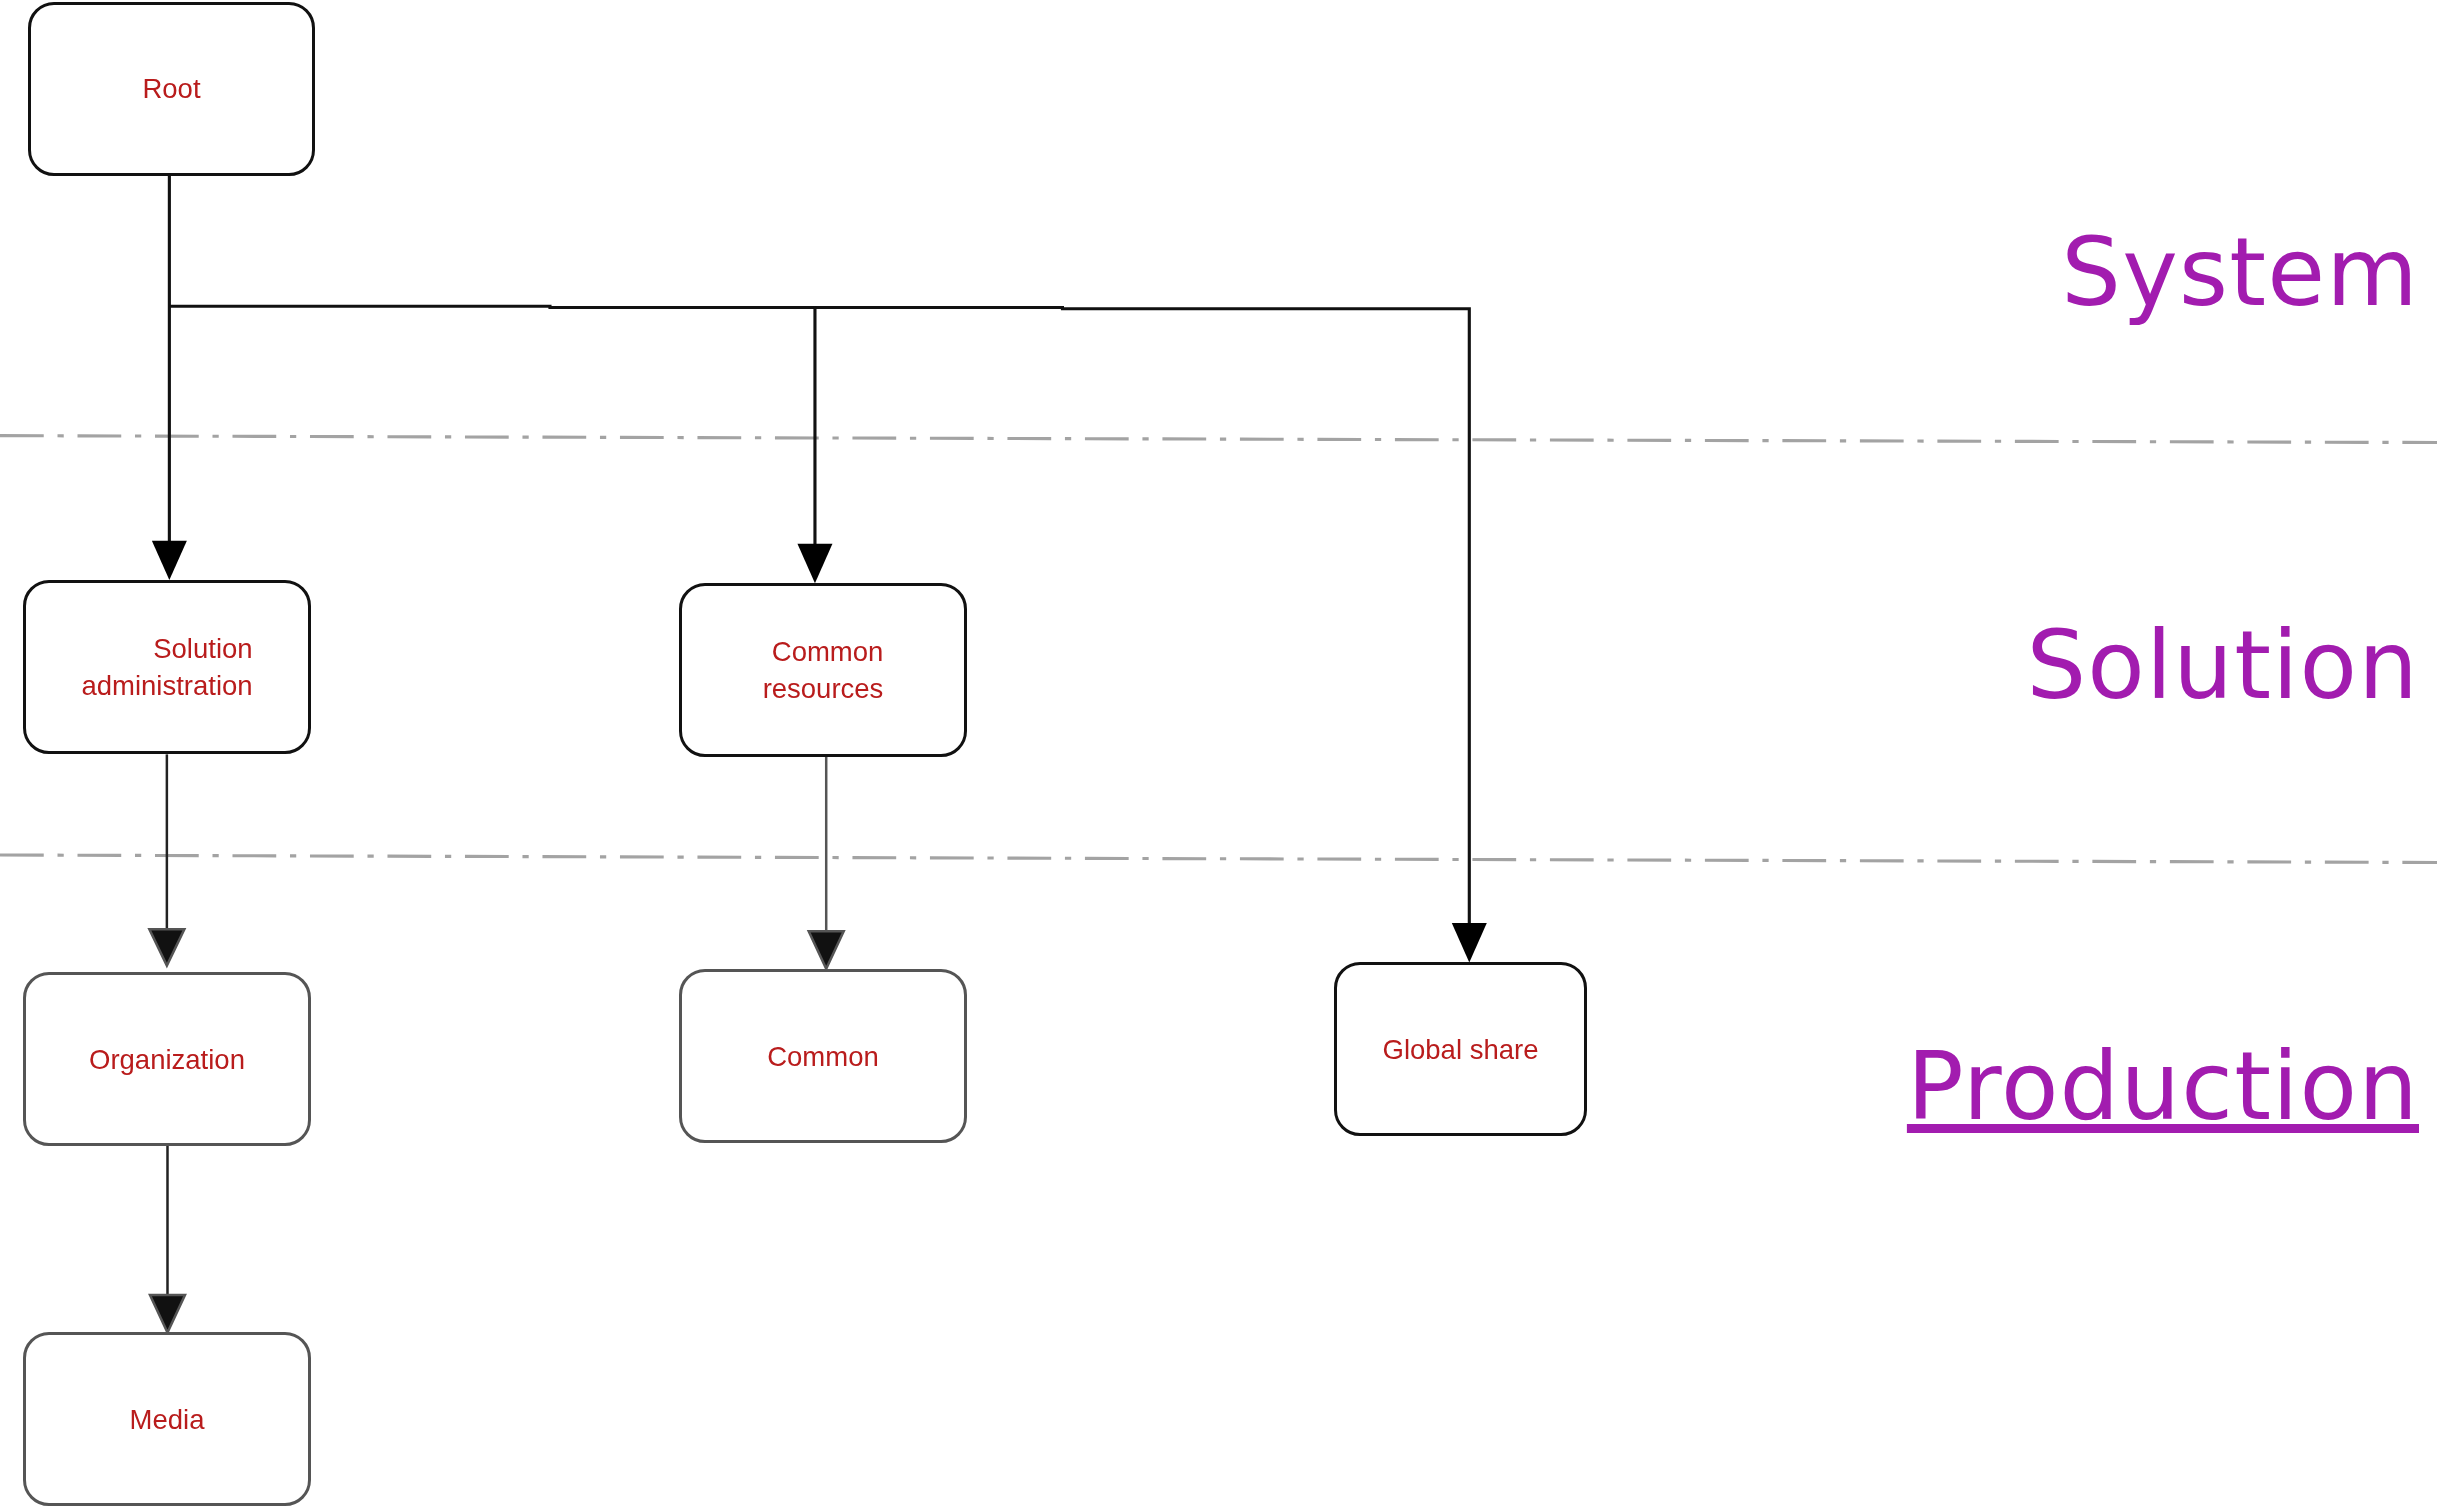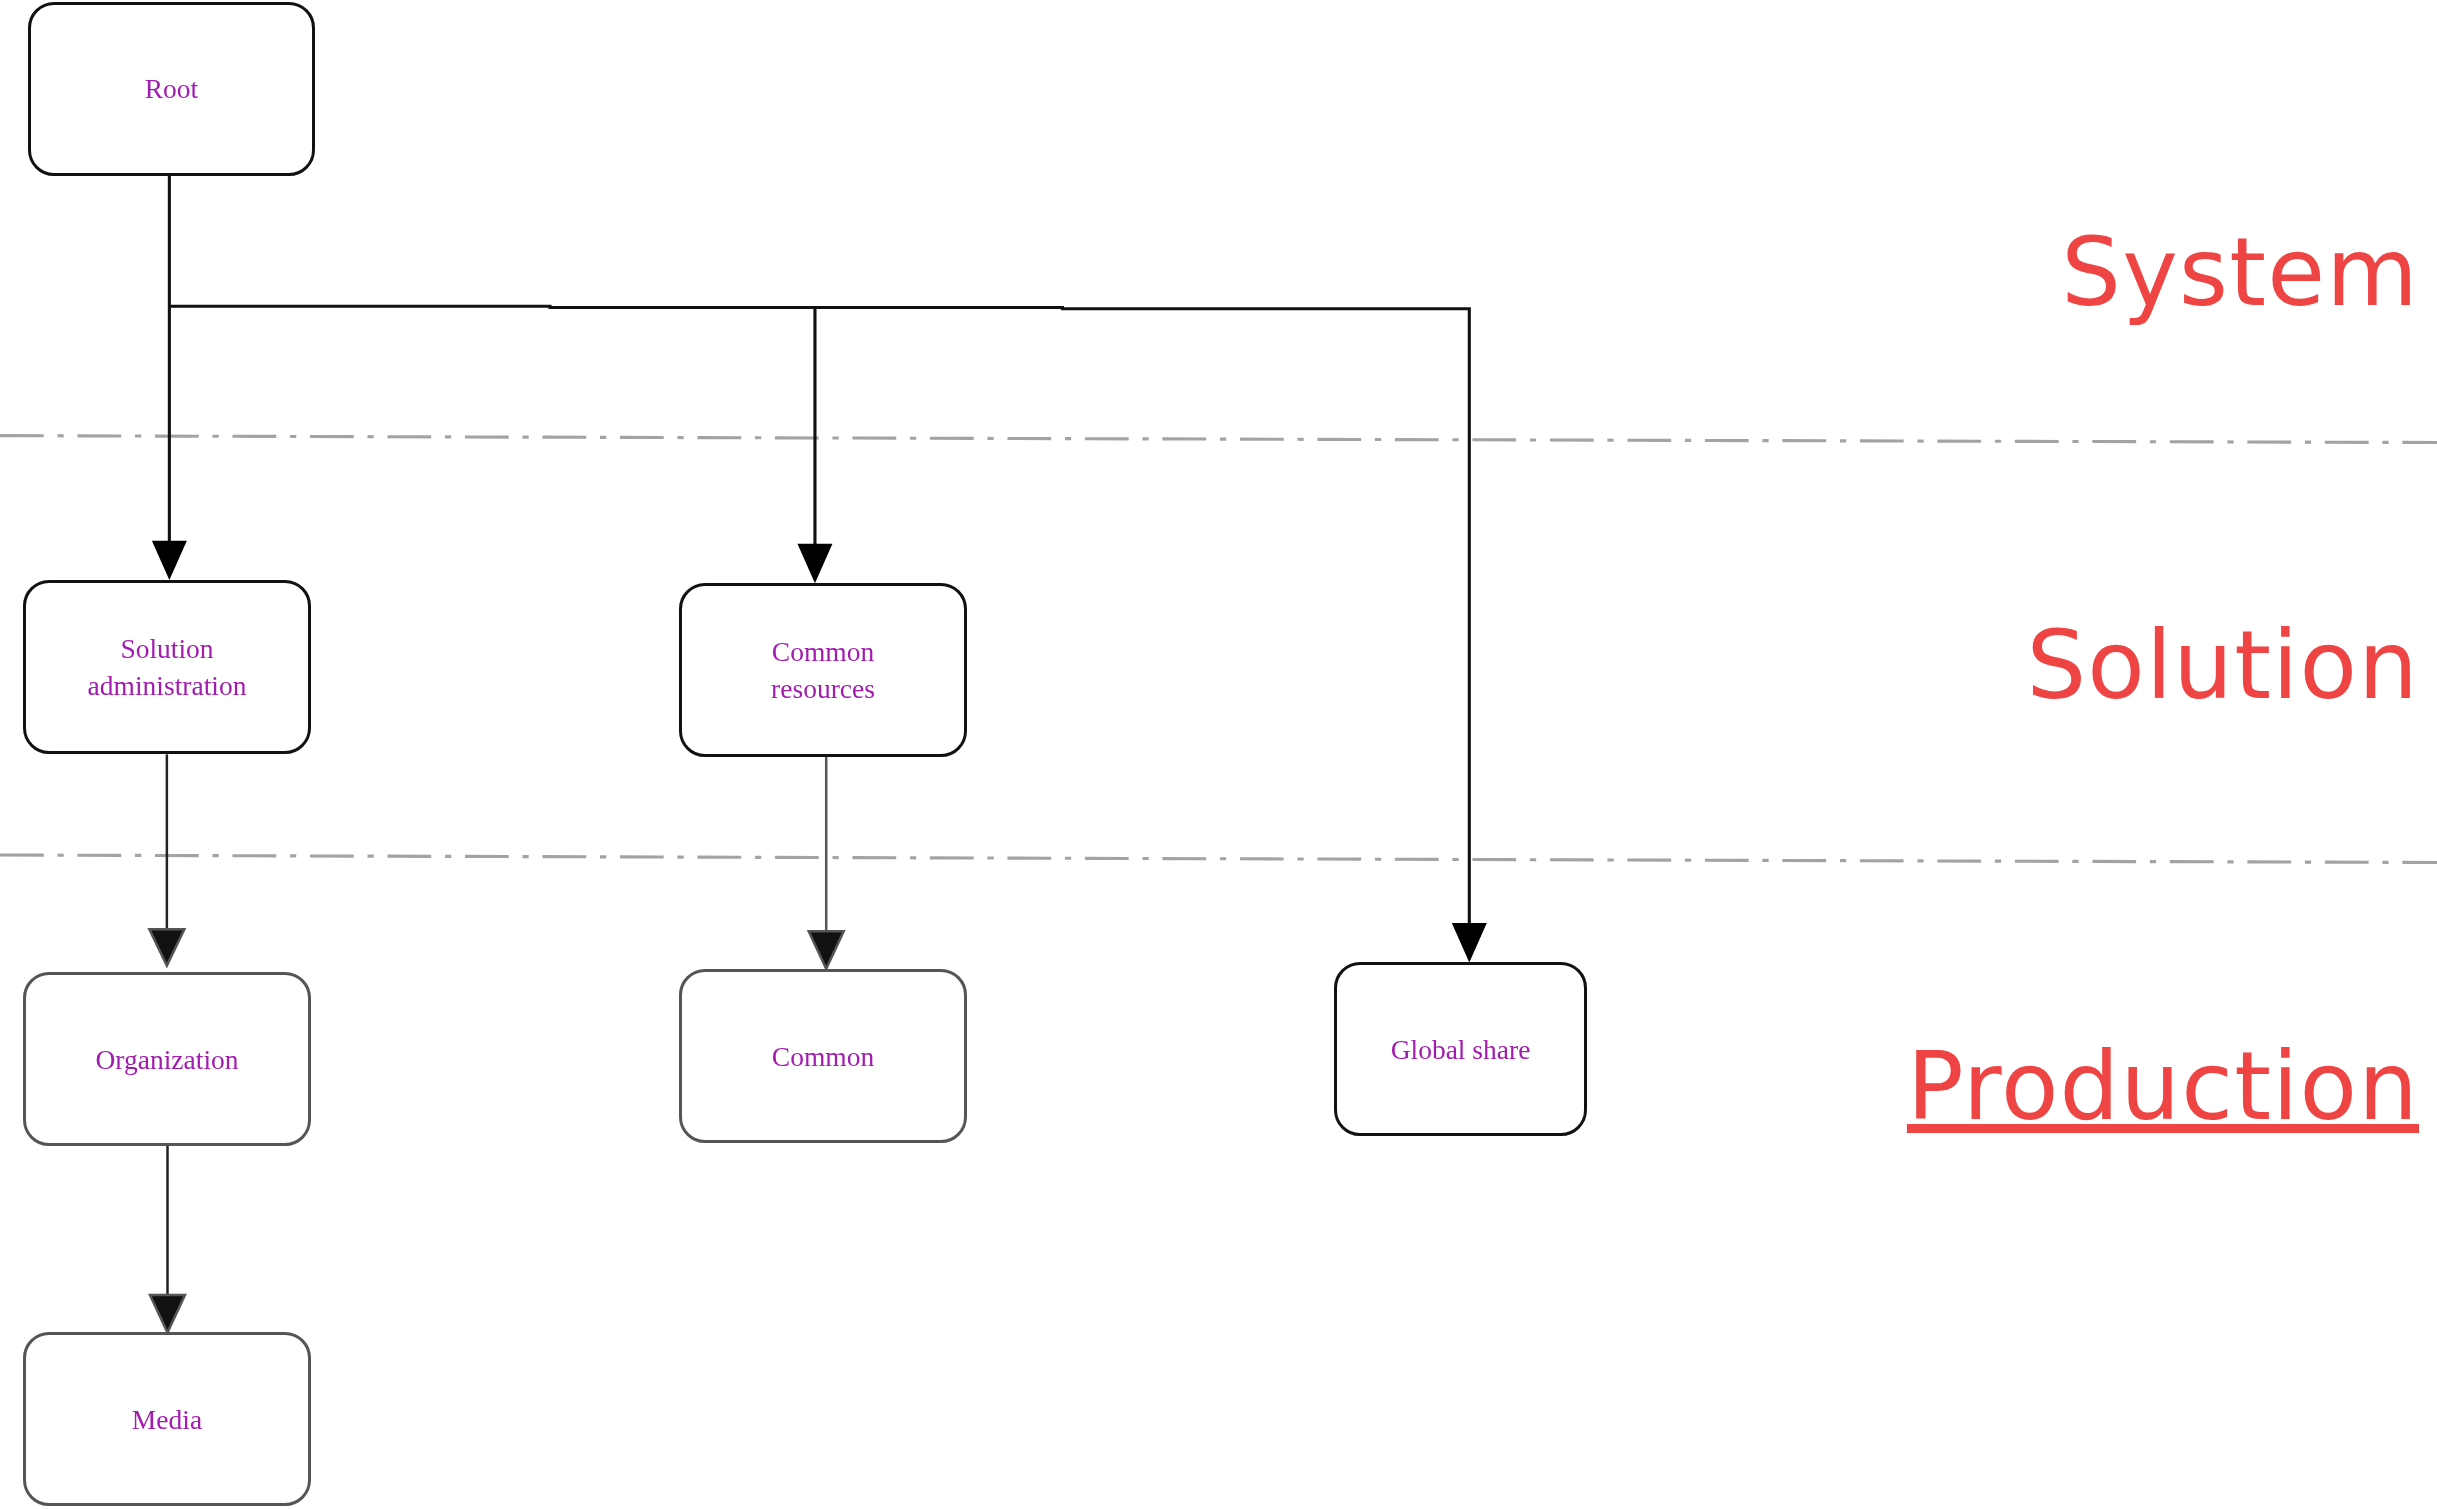--- a/index.html
+++ b/index.html
@@ -1,27 +1,27 @@
 <!DOCTYPE html>
 <html style="font-size:10px"><head>
 <meta charset="utf-8">
 <style>
   html, body { margin: 0; padding: 0; background: #ffffff; }
   body { width: 2438px; height: 1510px; position: relative; overflow: hidden; font-family: "DejaVu Sans", sans-serif; }
   svg.canvas { position: absolute; left: 0; top: 0; }
   .node {
     position: absolute; box-sizing: border-box; background: #fff;
     border-radius: 26px; display: flex; align-items: center; justify-content: center;
-    text-align: center; color: #a21caf; font-size: 27.5px; line-height: 37px;
-    font-family: Liberation Serif, serif;
+    text-align: right; color: #b91c1c; font-size: 27.5px; line-height: 37px;
+    font-family: Liberation Sans, sans-serif;
   }
   .node.dark { border: 3.7px solid #111; }
   .node.grey { border: 3.1px solid #555; }
   .layer-label {
-    position: absolute; right: 19px; color: #ef4444; font-size: 94px;
+    position: absolute; right: 19px; color: #a21caf; font-size: 94px;
     font-family: "DejaVu Sans", sans-serif; line-height: 1; letter-spacing: 1.2px;
   }
 </style>
 </head>
 <body>
 
 <svg class="canvas" width="2438" height="1510" viewBox="0 0 3901 2416">
 
   <line x1="0" y1="697" x2="3901" y2="708" stroke="#a3a3a3" stroke-width="5" stroke-dasharray="70 22 10 22"></line>
   <line x1="0" y1="1368" x2="3901" y2="1380" stroke="#a3a3a3" stroke-width="5" stroke-dasharray="70 22 10 22"></line>

